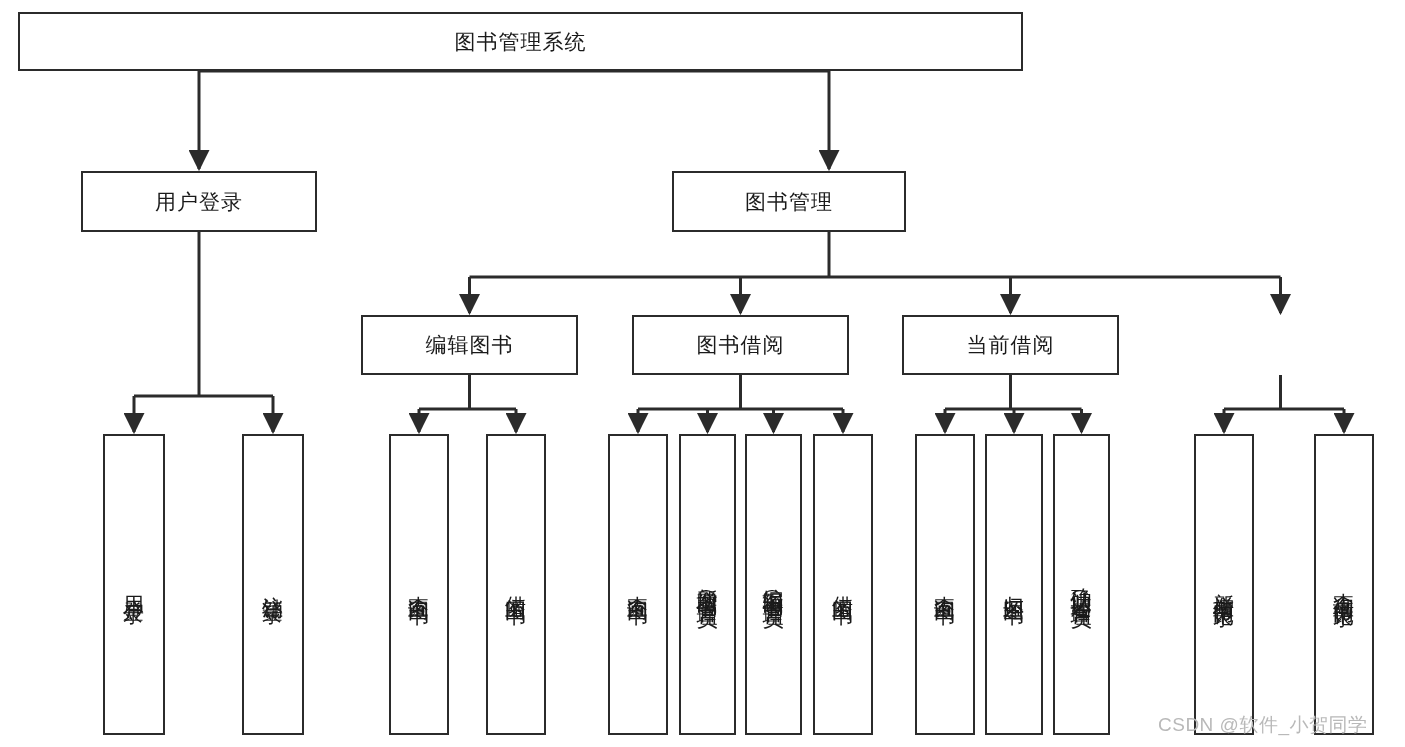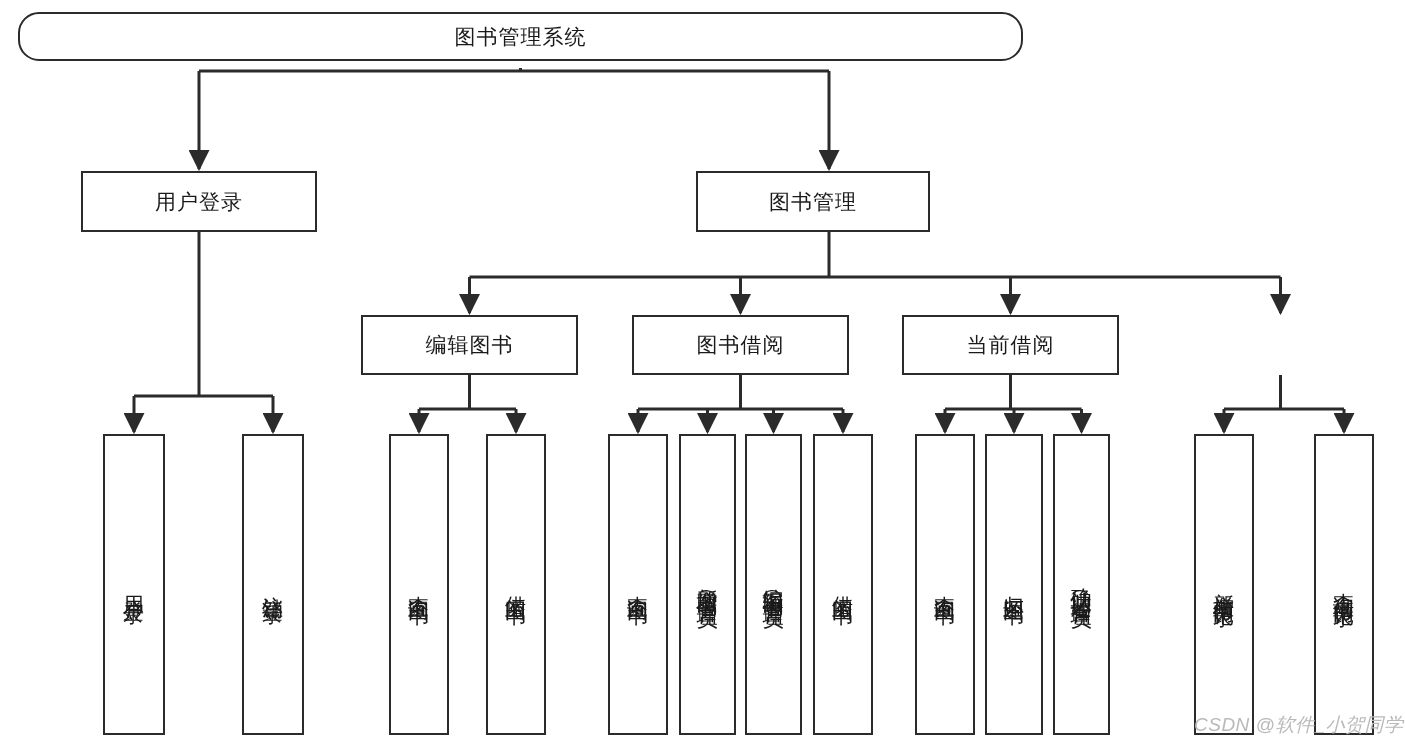--- a/index.html
+++ b/index.html
@@ -102,27 +102,27 @@
         <path d="M 945 409 L 945 432" marker-end="url(#arrow)"></path>
         <path d="M 1014 409 L 1014 432" marker-end="url(#arrow)"></path>
         <path d="M 1081.5 409 L 1081.5 432" marker-end="url(#arrow)"></path>
         <path d="M 1280.5 375 L 1280.5 409"></path>
         <path d="M 1224 409 L 1344 409"></path>
         <path d="M 1224 409 L 1224 432" marker-end="url(#arrow)"></path>
         <path d="M 1344 409 L 1344 432" marker-end="url(#arrow)"></path>
       </g>
   </svg>
 
-  <div class="node h" style="left: 18px; top: 12px; width: 1005px; height: 49px; border-color: rgb(43, 43, 43); color: rgb(26, 26, 26); border-radius: 21px;">
+  <div class="node h" style="left: 18px; top: 12px; width: 1005px; height: 59px; border-color: rgb(43, 43, 43); color: rgb(26, 26, 26);">
     <span>图书管理系统</span>
   </div>
   <div class="node h" style="left: 81px; top: 171px; width: 236px; height: 61px; border-color: rgb(43, 43, 43); color: rgb(26, 26, 26);">
     <span>用户登录</span>
   </div>
-  <div class="node h" style="left: 696px; top: 171px; width: 234px; height: 61px; border-color: rgb(43, 43, 43); color: rgb(26, 26, 26);">
+  <div class="node h" style="left: 672px; top: 171px; width: 234px; height: 61px; border-color: rgb(43, 43, 43); color: rgb(26, 26, 26);">
     <span>图书管理</span>
   </div>
   <div class="node h" style="left: 361px; top: 315px; width: 217px; height: 60px; border-color: rgb(43, 43, 43); color: rgb(26, 26, 26);">
     <span>编辑图书</span>
   </div>
   <div class="node h" style="left: 902px; top: 315px; width: 217px; height: 60px; border-color: rgb(43, 43, 43); color: rgb(26, 26, 26);">
     <span>当前借阅</span>
   </div>
   <div class="node h" style="left: 632px; top: 315px; width: 217px; height: 60px; border-color: rgb(43, 43, 43); color: rgb(26, 26, 26);">
     <span>图书借阅</span>
@@ -161,14 +161,14 @@
   <div class="node v" style="left: 1053px; top: 434px; width: 57px; height: 301px; border-color: rgb(43, 43, 43); color: rgb(26, 26, 26);">
     <span class="vtext">确认归还（管理员）</span>
   </div>
   <div class="node v" style="left: 1194px; top: 434px; width: 60px; height: 301px; border-color: rgb(43, 43, 43); color: rgb(26, 26, 26);">
     <span class="vtext">新增借阅记录</span>
   </div>
   <div class="node v" style="left: 1314px; top: 434px; width: 60px; height: 301px; border-color: rgb(43, 43, 43); color: rgb(26, 26, 26);">
     <span class="vtext">查询借阅记录</span>
   </div>
 
-  <div class="watermark" style="left: 1194px; top: 712px; color: rgb(185, 185, 185); font-style: italic;">CSDN @软件_小贺同学</div>
+  <div class="watermark" style="left: 1158px; top: 712px; color: rgb(185, 185, 185);">CSDN @软件_小贺同学</div>
 </div>
 
 </body></html>

